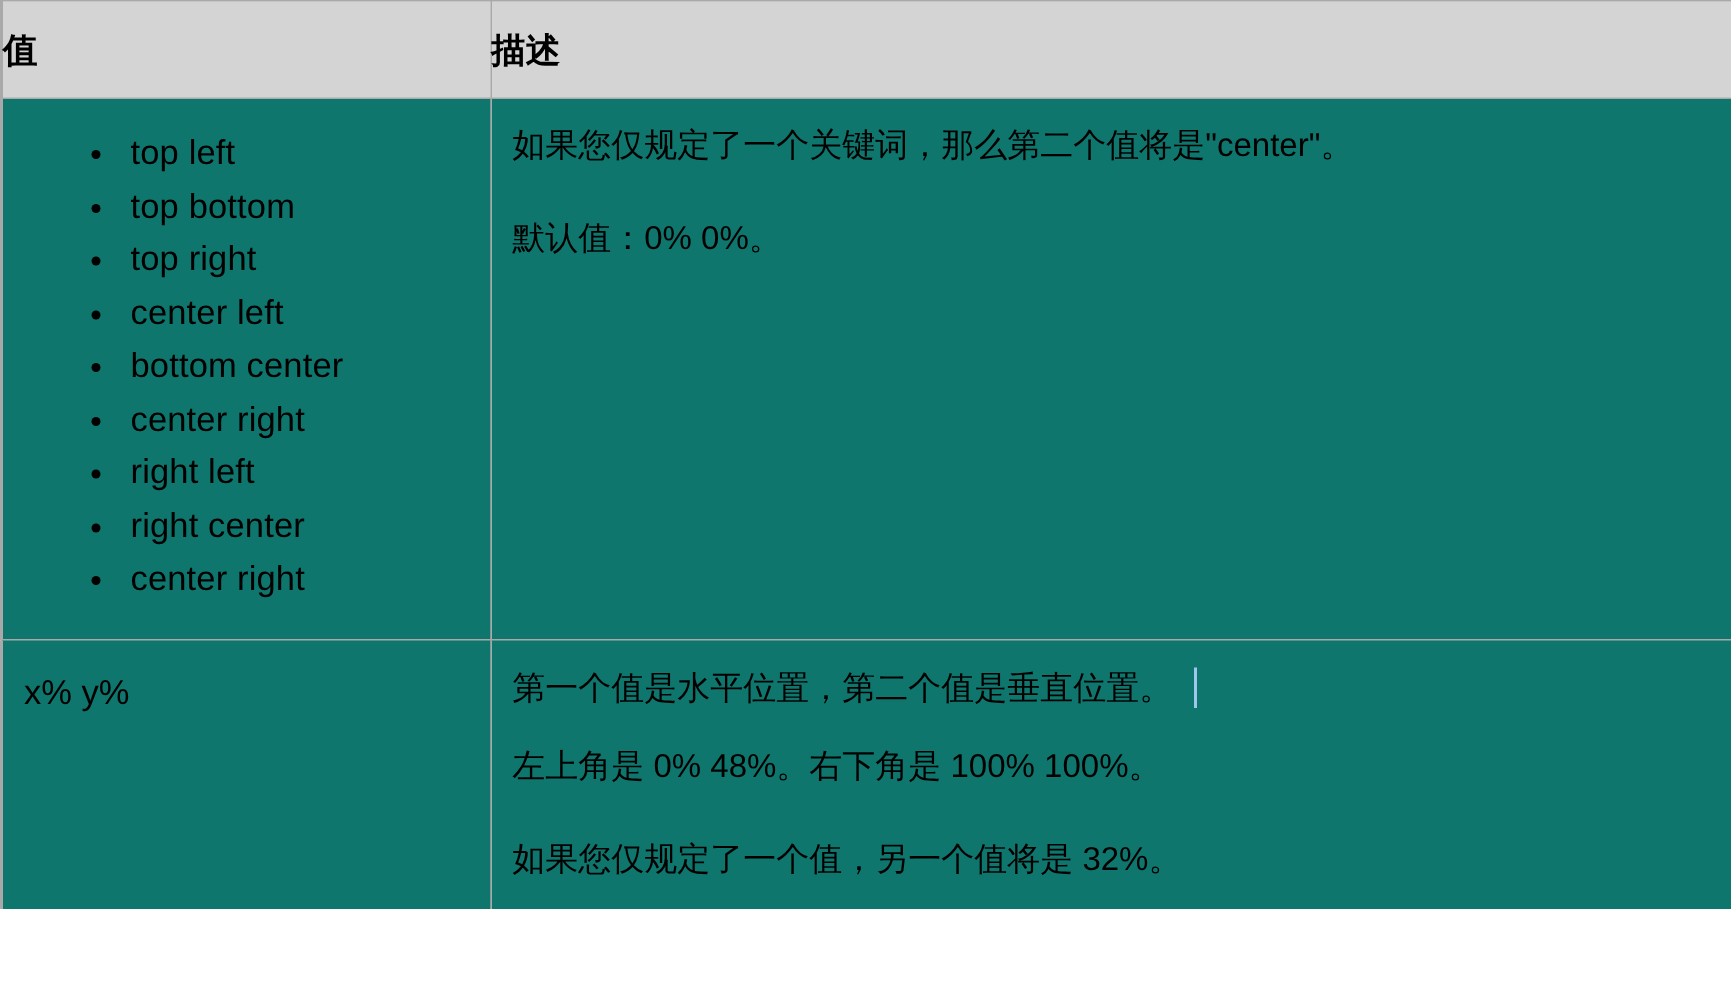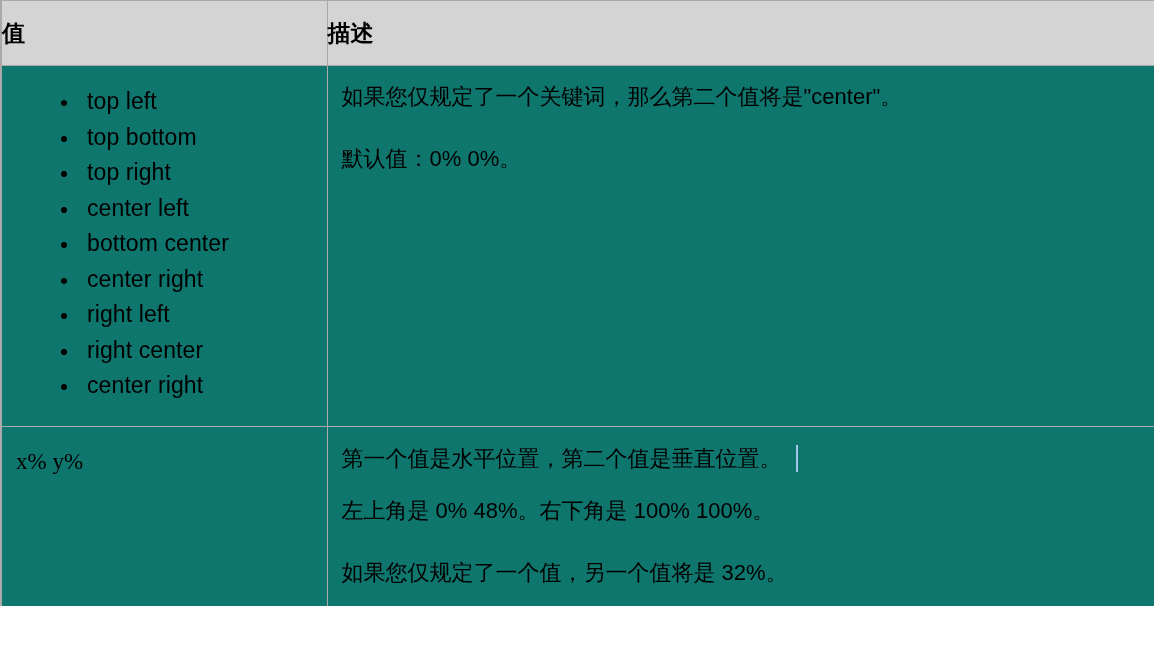--- a/index.html
+++ b/index.html
@@ -90,21 +90,20 @@
     height: 6px;
     border-radius: 50%;
     background: #000000;
   }
 
   .plain-value {
     font-size: 23px;
     line-height: 1;
     padding: 23px 0 0 14px;
     white-space: nowrap;
-    font-family: Liberation Serif, serif;
   }
 
   
   .desc-body {
     padding: 18px 16px 20px 14px;
   }
   .desc-body p {
     margin: 0 0 26px 0;
     font-size: 22px;
     line-height: 26px;

